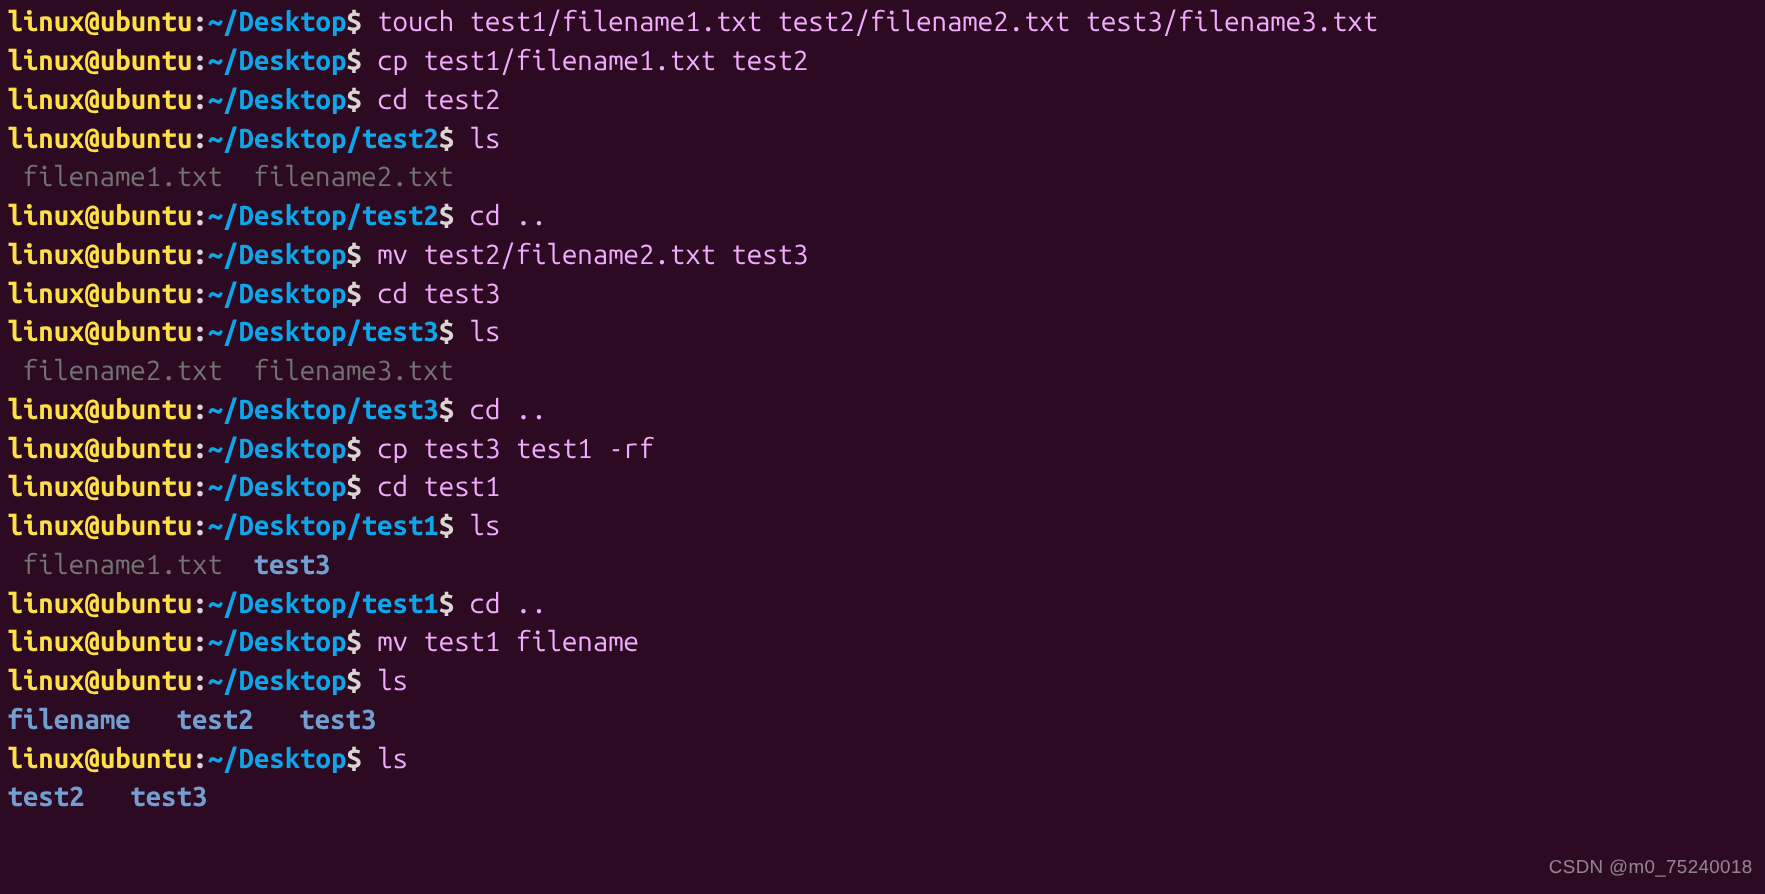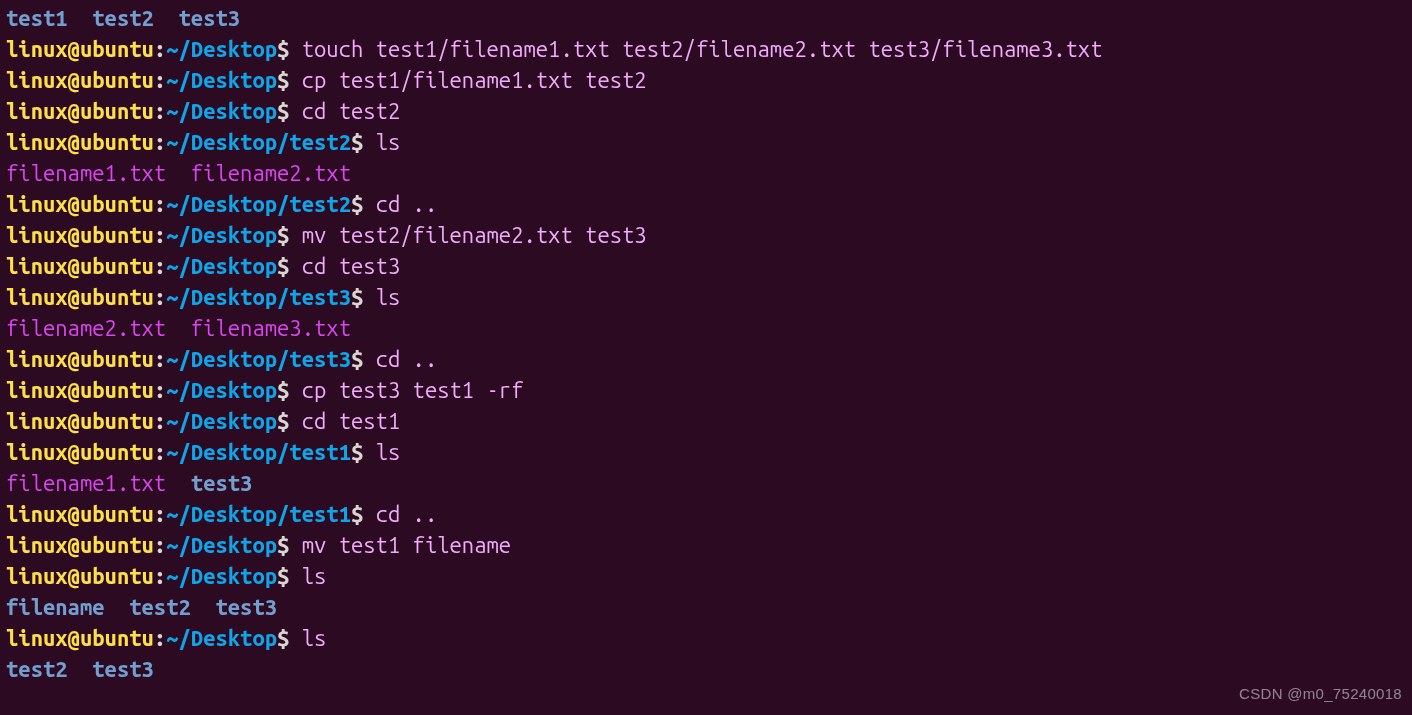--- a/index.html
+++ b/index.html
@@ -17,37 +17,36 @@
   .terminal {
     padding: 2px 6px;
     color: #d9d5d1;
   }
   .line { white-space: pre; }
   .user { color: #fde047; font-weight: bold; }
   .colon { color: #d9d5d1; font-weight: bold; }
   .path { color: #0ea5e9; font-weight: bold; }
   .dollar { color: #d9d5d1; font-weight: bold; }
   .cmd  { color: #f0abfc; }
-  .out  { color: #d946ef; }
+  .out  { color: #737373; margin-left: 12px; }
   .dir  { color: #729fcf; font-weight: bold; }
   .watermark {
     position: absolute;
     right: 10px;
     bottom: 6px;
     font-family: sans-serif;
     font-size: 15px;
     color: rgba(230,230,230,0.55);
     letter-spacing: 0.3px;
   }
 </style>
 </head>
 <body>
 
 <div class="terminal" id="terminal">
-    <div class="line"><span class="dir">test1</span><span class="out">  </span><span class="dir">test2</span><span class="out">  </span><span class="dir">test3</span></div>
     <div class="line"><span class="user">linux@ubuntu</span><span class="colon">:</span><span class="path">~/Desktop</span><span class="dollar">$ </span><span class="cmd">touch test1/filename1.txt test2/filename2.txt test3/filename3.txt</span></div>
     <div class="line"><span class="user">linux@ubuntu</span><span class="colon">:</span><span class="path">~/Desktop</span><span class="dollar">$ </span><span class="cmd">cp test1/filename1.txt test2</span></div>
     <div class="line"><span class="user">linux@ubuntu</span><span class="colon">:</span><span class="path">~/Desktop</span><span class="dollar">$ </span><span class="cmd">cd test2</span></div>
     <div class="line"><span class="user">linux@ubuntu</span><span class="colon">:</span><span class="path">~/Desktop/test2</span><span class="dollar">$ </span><span class="cmd">ls</span></div>
     <div class="line"><span class="out">filename1.txt  filename2.txt</span></div>
     <div class="line"><span class="user">linux@ubuntu</span><span class="colon">:</span><span class="path">~/Desktop/test2</span><span class="dollar">$ </span><span class="cmd">cd ..</span></div>
     <div class="line"><span class="user">linux@ubuntu</span><span class="colon">:</span><span class="path">~/Desktop</span><span class="dollar">$ </span><span class="cmd">mv test2/filename2.txt test3</span></div>
     <div class="line"><span class="user">linux@ubuntu</span><span class="colon">:</span><span class="path">~/Desktop</span><span class="dollar">$ </span><span class="cmd">cd test3</span></div>
     <div class="line"><span class="user">linux@ubuntu</span><span class="colon">:</span><span class="path">~/Desktop/test3</span><span class="dollar">$ </span><span class="cmd">ls</span></div>
     <div class="line"><span class="out">filename2.txt  filename3.txt</span></div>

